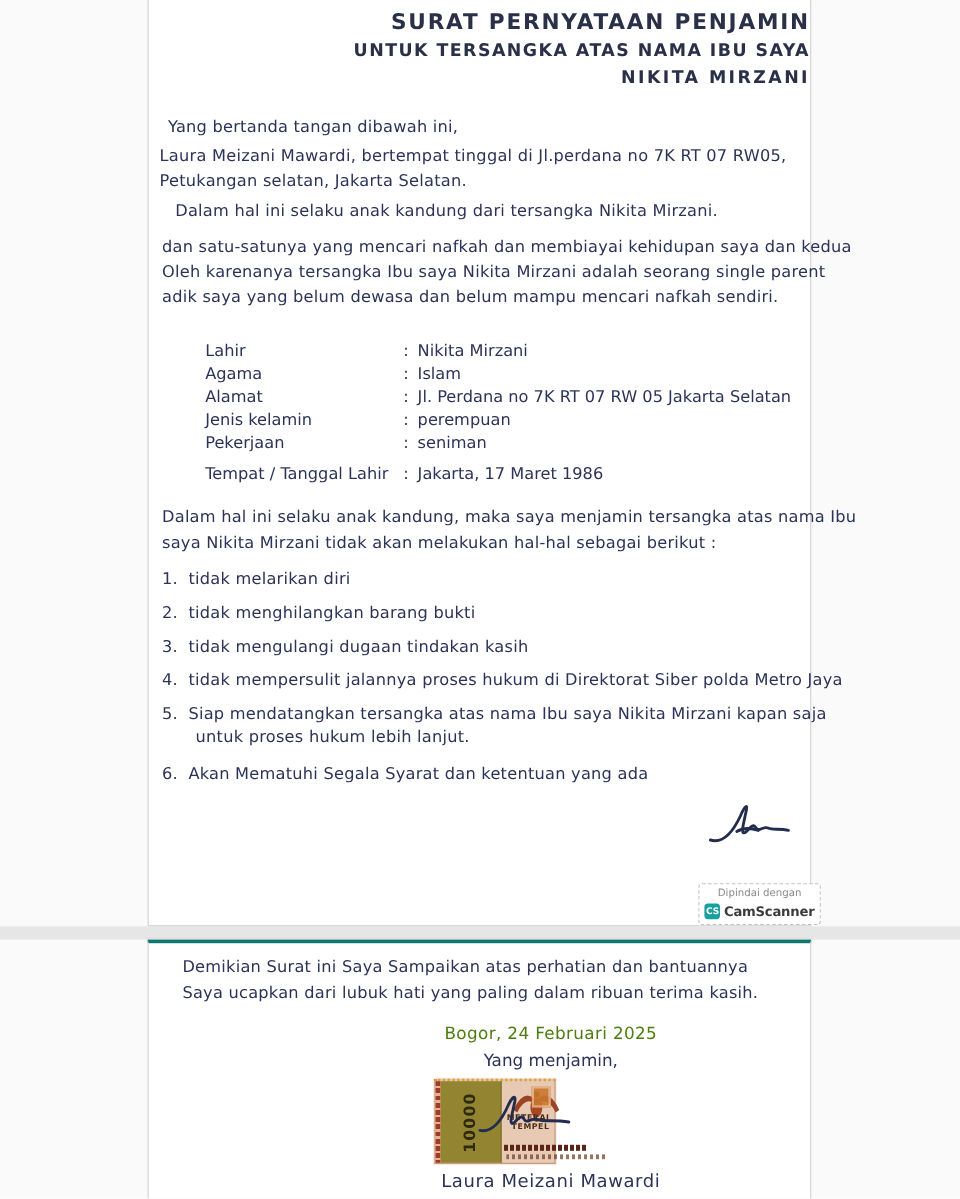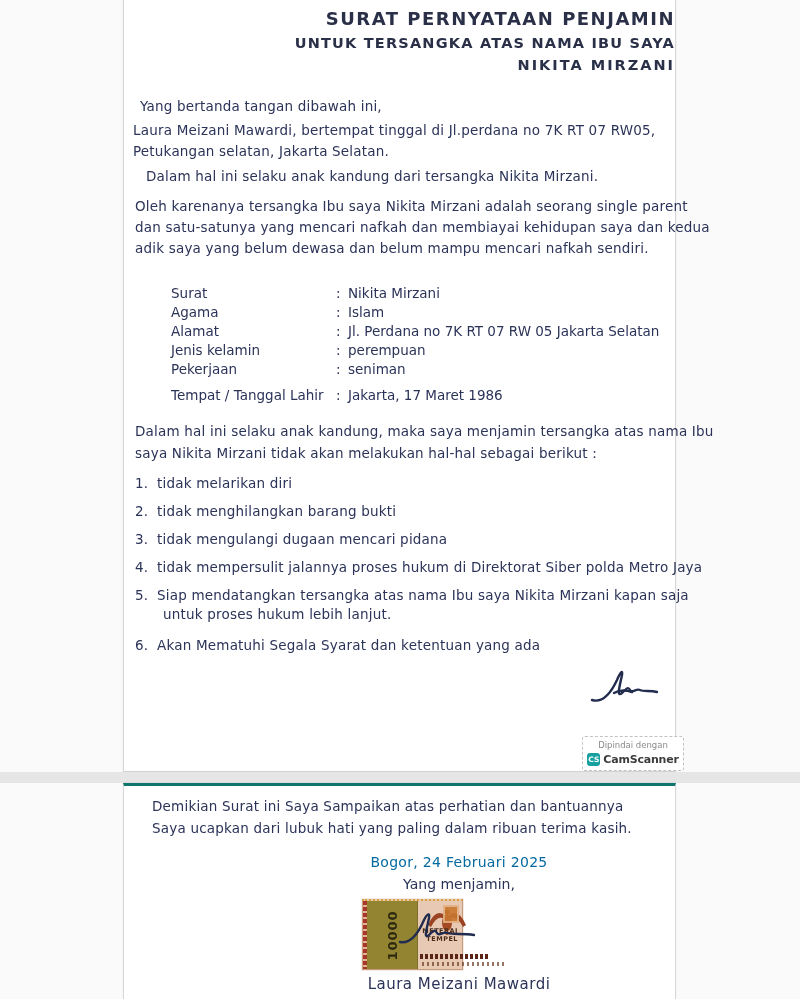--- a/index.html
+++ b/index.html
@@ -49,21 +49,21 @@
   .badge .b-line1{font-size:8.5px;color:#8a8a8a;line-height:11px;}
   .badge .b-line2{display:flex;align-items:center;justify-content:center;margin-top:2px;}
   .badge .cs-ico{
     display:inline-block;width:13px;height:13px;border-radius:3px;background:#16a0a0;
     color:#fff;font-size:7.5px;font-weight:bold;line-height:13px;text-align:center;margin-right:3px;
   }
   .badge .b-brand{font-size:11px;font-weight:bold;color:#3c3c3c;letter-spacing:-.2px;}
 
   
   .p2-block{position:absolute;left:205px;top:68px;width:260px;text-align:center;}
-  .p2-date{font-size:14px;color:#0369a1;letter-spacing:.3px;}
+  .p2-date{font-size:14px;color:#4d7c0f;letter-spacing:.3px;}
   .p2-sign{font-size:14px;color:#2b3358;margin-top:6px;}
 
   
   .stamp{
     position:absolute;left:238px;top:113px;width:101px;height:71px;
     background:#e8cab4;border:1px solid #c79a7e;border-top:2px dotted #d8a23c;
     display:flex;box-sizing:border-box;box-shadow:0 0 0 1px rgba(180,120,80,.15);
   }
   .stamp .red-edge{flex:0 0 4px;background:repeating-linear-gradient(180deg,#a8372a 0 4px,#e0b49a 4px 6px);}
   .stamp .band{
@@ -110,29 +110,29 @@
   <div class="abs hw nowrap" style="top:96px;left:16px;">Yang bertanda tangan dibawah ini,</div>
 
   <div class="abs hw" style="top:120px;left:9px;">
     <div class="nowrap">Laura Meizani Mawardi, bertempat tinggal di Jl.perdana no 7K RT 07 RW05,</div>
     <div class="nowrap">Petukangan selatan, Jakarta Selatan.</div>
   </div>
 
   <div class="abs hw nowrap" style="top:166px;left:22px;">Dalam hal ini selaku anak kandung dari tersangka Nikita Mirzani.</div>
 
   <div class="abs hw" style="top:196px;left:11px;">
+    <div class="nowrap">dan satu-satunya yang mencari nafkah dan membiayai kehidupan saya dan kedua</div>
     <div class="nowrap">Oleh karenanya tersangka Ibu saya Nikita Mirzani adalah seorang single parent</div>
-    <div class="nowrap">dan satu-satunya yang mencari nafkah dan membiayai kehidupan saya dan kedua</div>
     <div class="nowrap">adik saya yang belum dewasa dan belum mampu mencari nafkah sendiri.</div>
   </div>
 
 
   <div class="abs" style="top:284px;left:47px;">
     <div class="detail-row">
-      <span class="lbl">Surat</span>
+      <span class="lbl">Lahir</span>
         <span class="col">:</span>
         <span class="val nowrap">Nikita Mirzani</span>
     </div>
     <div class="detail-row">
       <span class="lbl">Agama</span>
         <span class="col">:</span>
         <span class="val nowrap">Islam</span>
     </div>
     <div class="detail-row">
       <span class="lbl">Alamat</span>
@@ -165,21 +165,21 @@
     <div class="list-item">
       <span class="num">1.</span>
       <span class="li-text nowrap">tidak melarikan diri</span>
     </div>
     <div class="list-item">
       <span class="num">2.</span>
       <span class="li-text nowrap">tidak menghilangkan barang bukti</span>
     </div>
     <div class="list-item">
       <span class="num">3.</span>
-      <span class="li-text nowrap">tidak mengulangi dugaan mencari pidana</span>
+      <span class="li-text nowrap">tidak mengulangi dugaan tindakan kasih</span>
     </div>
     <div class="list-item">
       <span class="num">4.</span>
       <span class="li-text nowrap">tidak mempersulit jalannya proses hukum di Direktorat Siber polda Metro Jaya</span>
     </div>
     <div class="list-item">
       <span class="num">5.</span>
       <span class="li-text"><span class="nowrap">Siap mendatangkan tersangka atas nama Ibu saya Nikita Mirzani kapan saja</span><span class="cont nowrap">untuk proses hukum lebih lanjut.</span></span>
     </div>
     <div class="list-item" style="margin-top:12px;">

